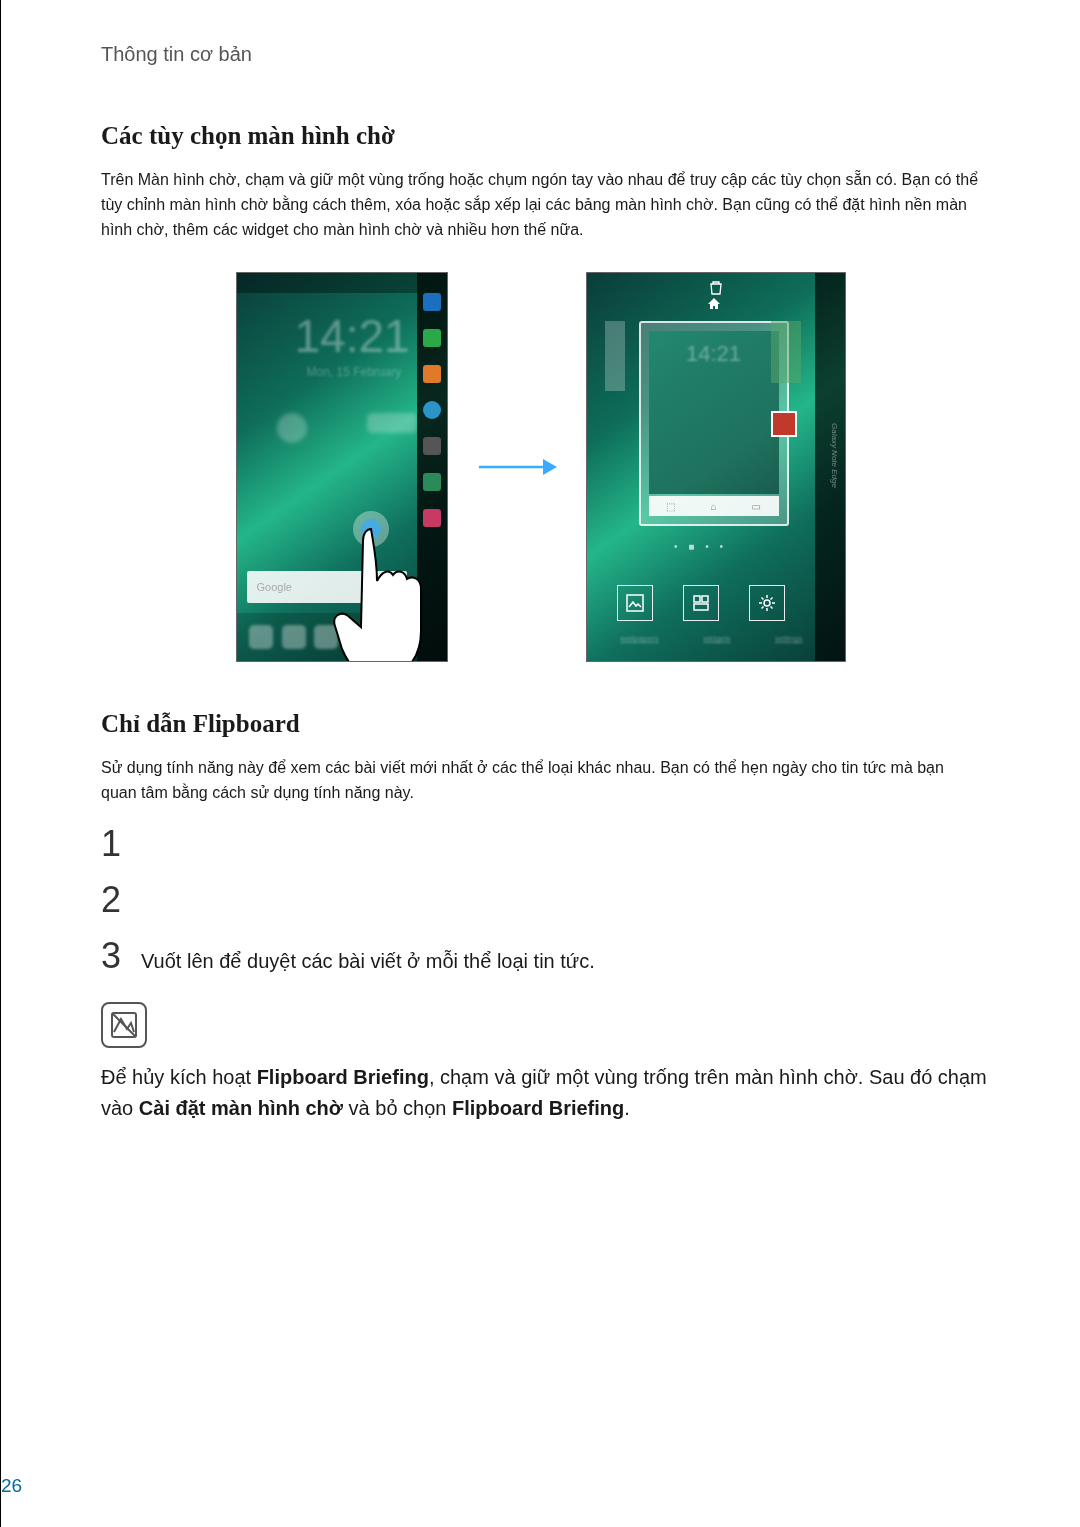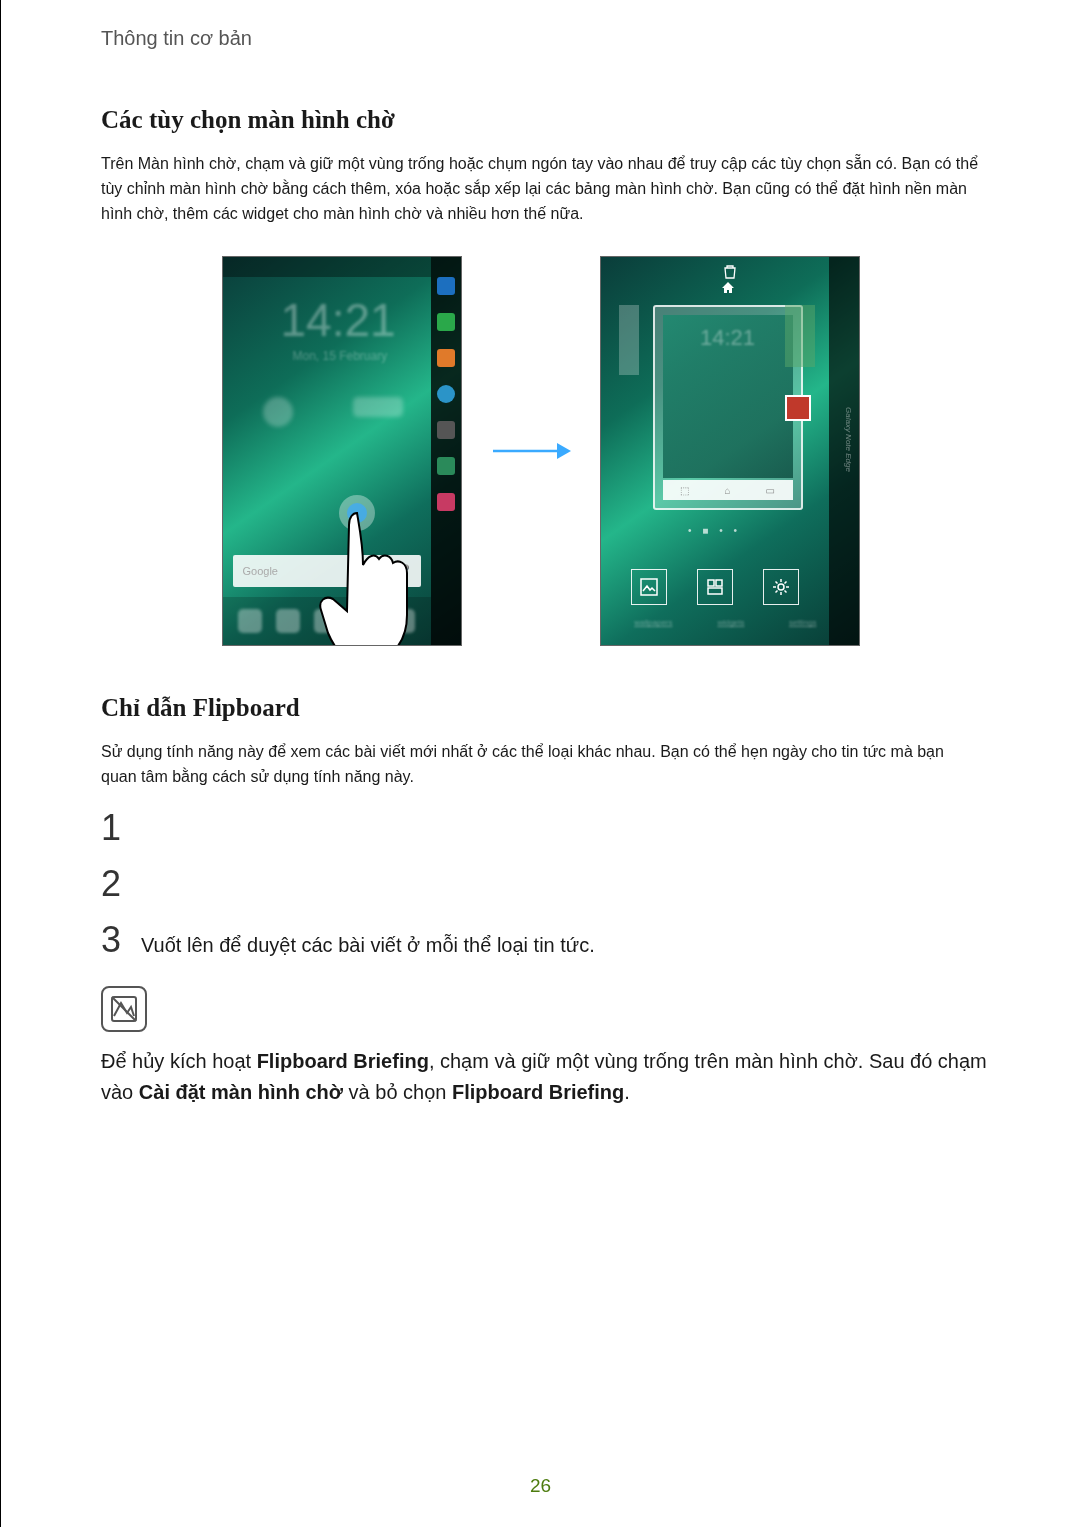--- a/index.html
+++ b/index.html
@@ -7,21 +7,21 @@
     margin: 0;
     padding: 0;
     background: #fff;
     font-family: Arial, Helvetica, sans-serif;
     color: #1a1a1a;
   }
   .page {
     width: 1080px;
     height: 1527px;
     position: relative;
-    padding: 32px 90px 0 90px;
+    padding: 48px 90px 0 90px;
     border-left: 1px solid #000;
   }
   .header {
     font-size: 20px;
     color: #555;
     padding-bottom: 8px;
     margin-top: -5px;
     margin-left: 10px;
   }
   .heading {
@@ -40,21 +40,21 @@
   }
   .figure-row {
     display: flex;
     justify-content: center;
     align-items: center;
     margin-top: 30px;
     margin-bottom: 24px;
     gap: 24px;
   }
   .phone {
-    width: 240px;
+    width: 212px;
     height: 390px;
     background: linear-gradient(145deg, #0a3d3a 0%, #0e6d58 30%, #24b68a 50%, #0f6e5c 70%, #083a34 100%);
     position: relative;
     overflow: hidden;
     border: 1px solid #666;
   }
   .phone.wide { width: 260px; }
   .phone-status {
     position: absolute;
     top: 0; left: 0; right: 30px;
@@ -287,23 +287,23 @@
     justify-content: center;
   }
   .note-text {
     font-size: 20px;
     line-height: 1.55;
   }
   .page-num {
     position: absolute;
     bottom: 30px;
     left: 0; right: 0;
-    text-align: center;
+    text-align: left;
     font-size: 19px;
-    color: #4d7c0f;
+    color: #0369a1;
   }
 </style>
 </head>
 <body>
 
 <div class="page">
 
   <div class="header">Thông tin cơ bản</div>
 
   <div class="heading">Các tùy chọn màn hình chờ</div>

